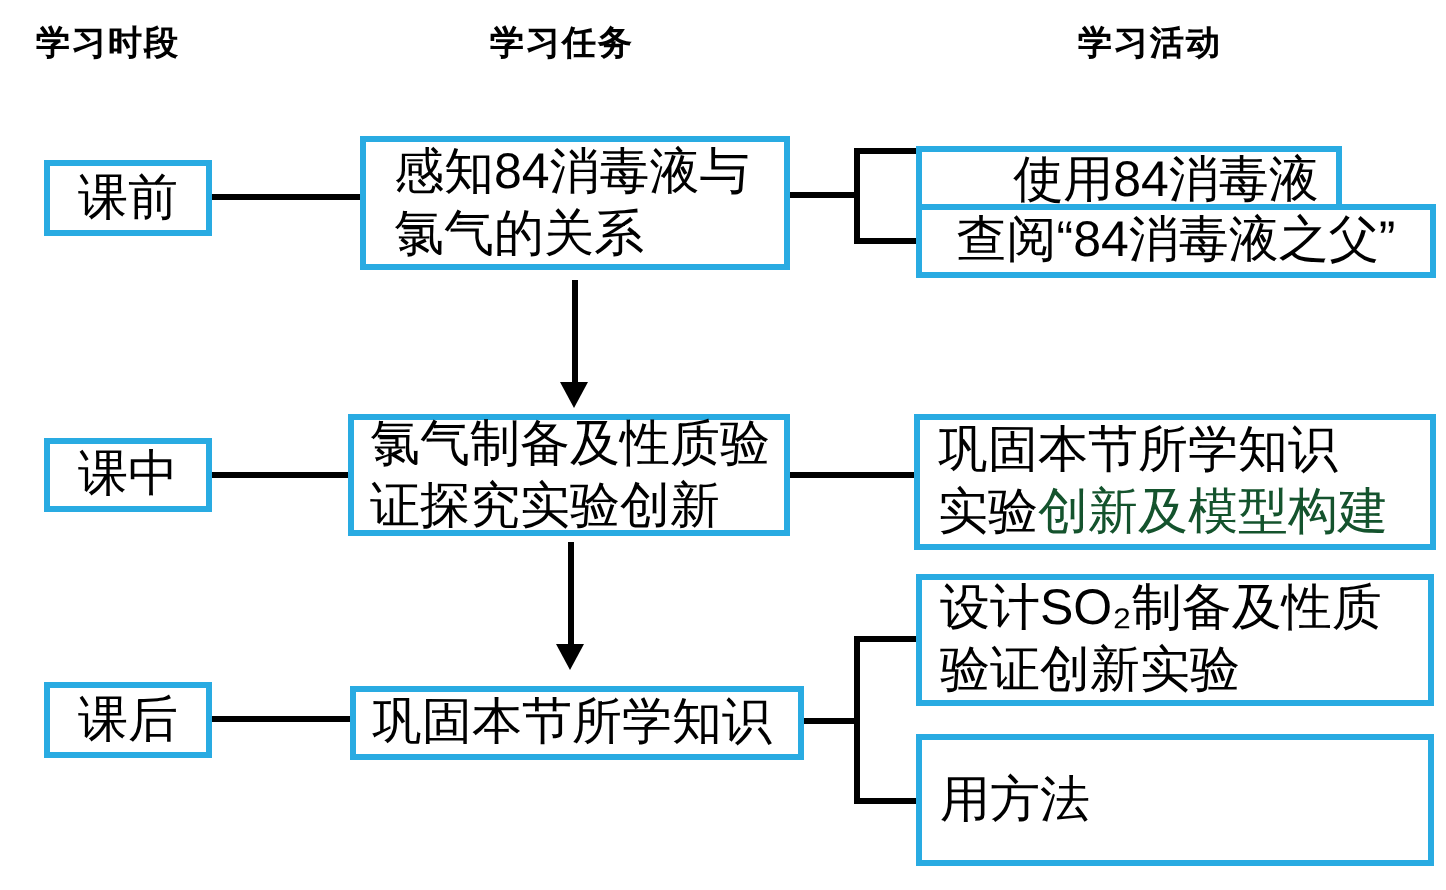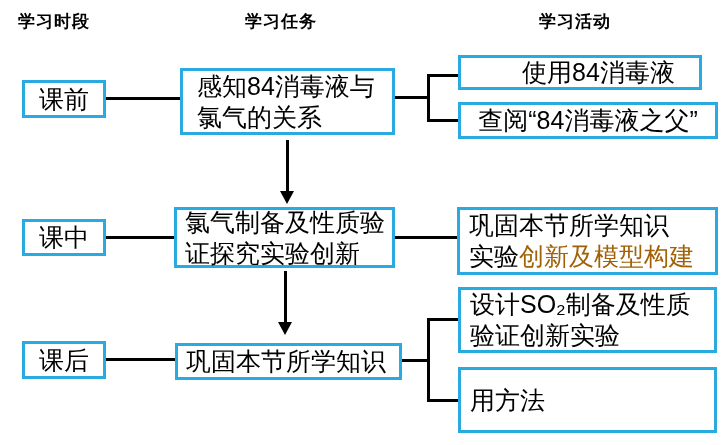--- a/index.html
+++ b/index.html
@@ -27,21 +27,21 @@
     background: #ffffff;
     display: flex;
     flex-direction: column;
     justify-content: center;
     font-size: 25px;
     line-height: 31px;
     color: #000000;
   }
   .box .ln { display: block; white-space: nowrap; }
   .box.center { align-items: center; text-align: center; }
-  .red { color: #a16207; }
+  .red { color: #14532d; }
   .hline { position: absolute; height: 3px; background: #000000; }
   .vline { position: absolute; width: 3px; background: #000000; }
   .ahead {
     position: absolute;
     width: 0; height: 0;
     border-left: 7px solid transparent;
     border-right: 7px solid transparent;
     border-top: 13px solid #000000;
   }
 </style>
@@ -54,21 +54,21 @@
   <div class="hdr" style="left:281px; top:10px;">学习任务</div>
   <div class="hdr" style="left:575px; top:10px;">学习活动</div>
 
   <div class="box center" style="left:22px; top:80px; width:84px; height:38px;">
     <span class="ln">课前</span>
   </div>
   <div class="box" style="left:180px; top:68px; width:215px; height:67px; padding-left:14px;">
     <span class="ln">感知84消毒液与</span>
     <span class="ln">氯气的关系</span>
   </div>
-  <div class="box center" style="left:458px; top:55px; width:244px; height:35px;padding-left:37px;">
+  <div class="box center" style="left:458px; top:73px; width:213px; height:35px;padding-left:37px;">
     <span class="ln">使用84消毒液</span>
   </div>
   <div class="box center" style="left:458px; top:102px; width:260px; height:37px;">
     <span class="ln">查阅“84消毒液之父”</span>
   </div>
 
   <div class="hline" style="left:106px; top:97px; width:74px;"></div>
   <div class="hline" style="left:395px; top:96px; width:35px;"></div>
   <div class="vline" style="left:427px; top:74px; height:48px;"></div>
   <div class="hline" style="left:427px; top:74px; width:31px;"></div>

